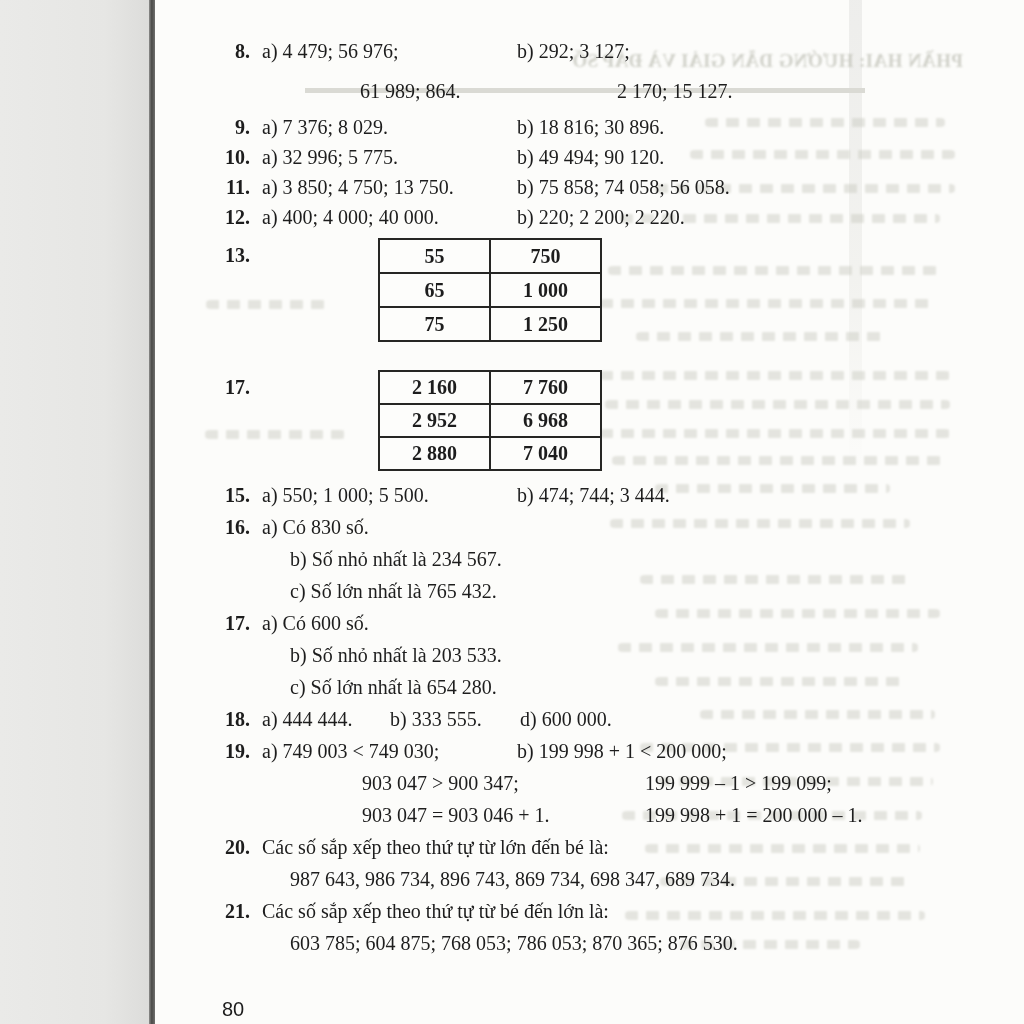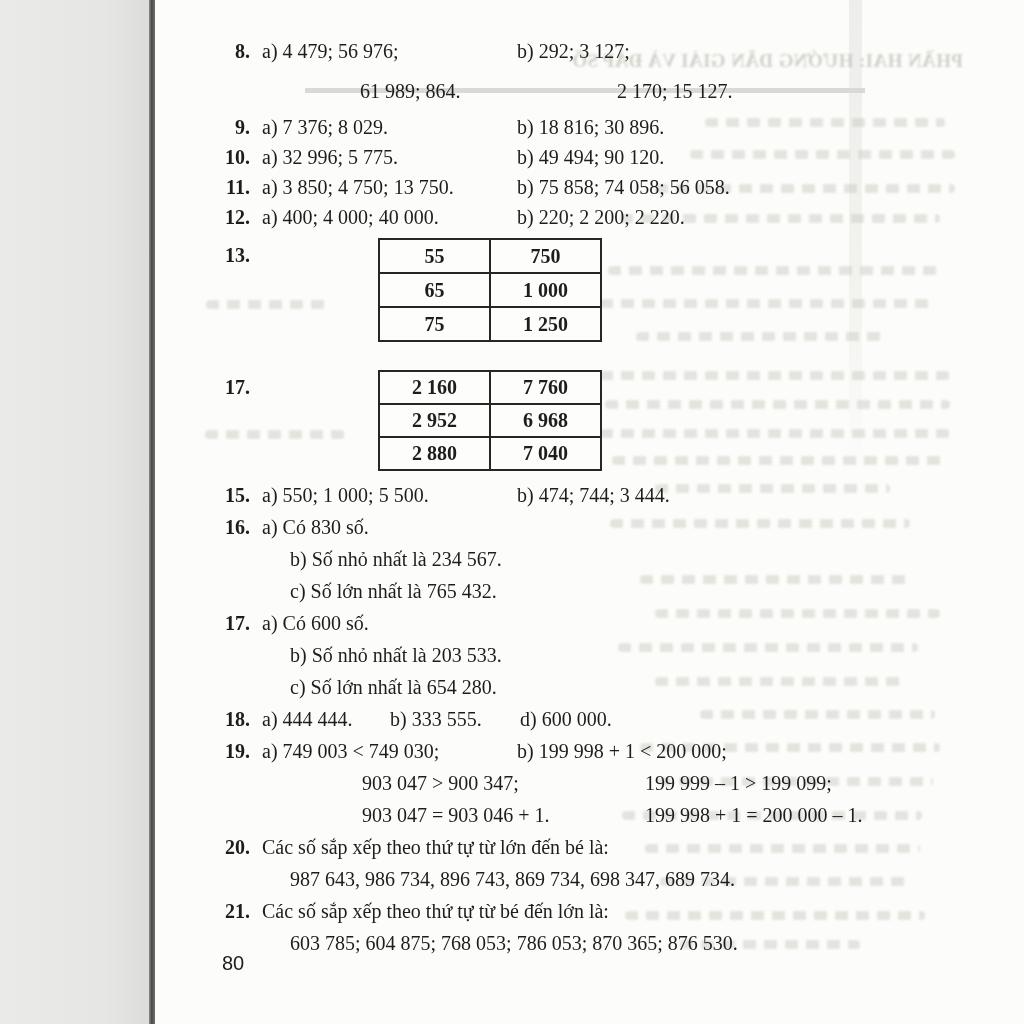--- a/index.html
+++ b/index.html
@@ -56,21 +56,21 @@
   .trow{display:flex;align-items:flex-start;}
   .trow .num{padding-top:6px;}
   .ans-table{border-collapse:collapse;margin-left:116px;background:#fdfdfb;}
   .ans-table td{
     border:2px solid #262624;width:109px;height:31px;
     text-align:center;vertical-align:middle;font-size:20px;padding:0;font-weight:bold;
   }
   .t13{margin-bottom:28px;margin-top:4px;}
   .t14{margin-bottom:8px;}
   .t13 td{height:32px;}
-  .page-num{position:absolute;left:222px;top:952px;font-size:20px;z-index:3;
+  .page-num{position:absolute;left:222px;top:998px;font-size:20px;z-index:3;
     font-family:"Liberation Sans","DejaVu Sans",sans-serif;}
 </style>
 </head>
 <body>
 
 <div class="left-margin"></div>
 <div class="page-edge"></div>
 <div class="right-band"></div>
 
 <div class="ghost-header">PHẦN HAI:  HƯỚNG DẪN GIẢI VÀ ĐÁP SỐ</div>

